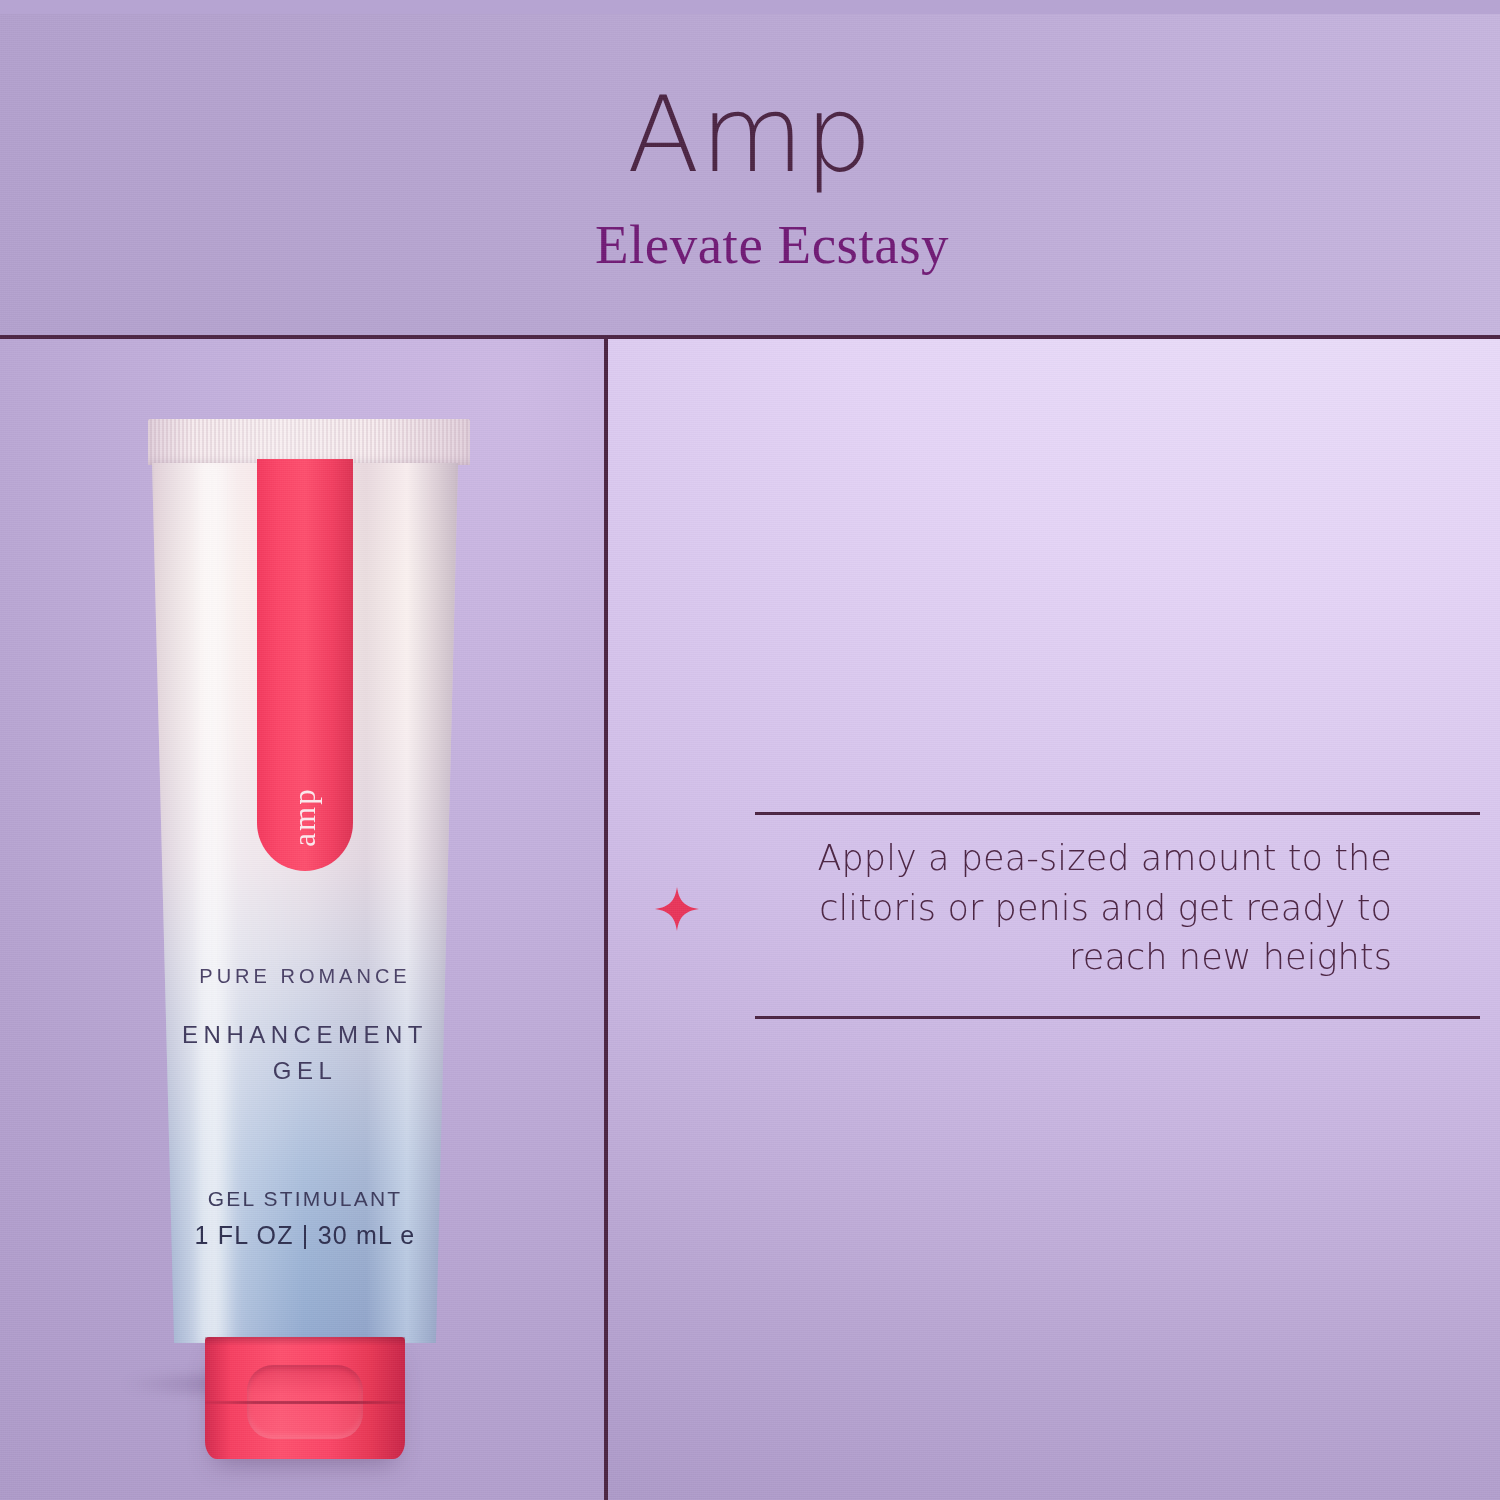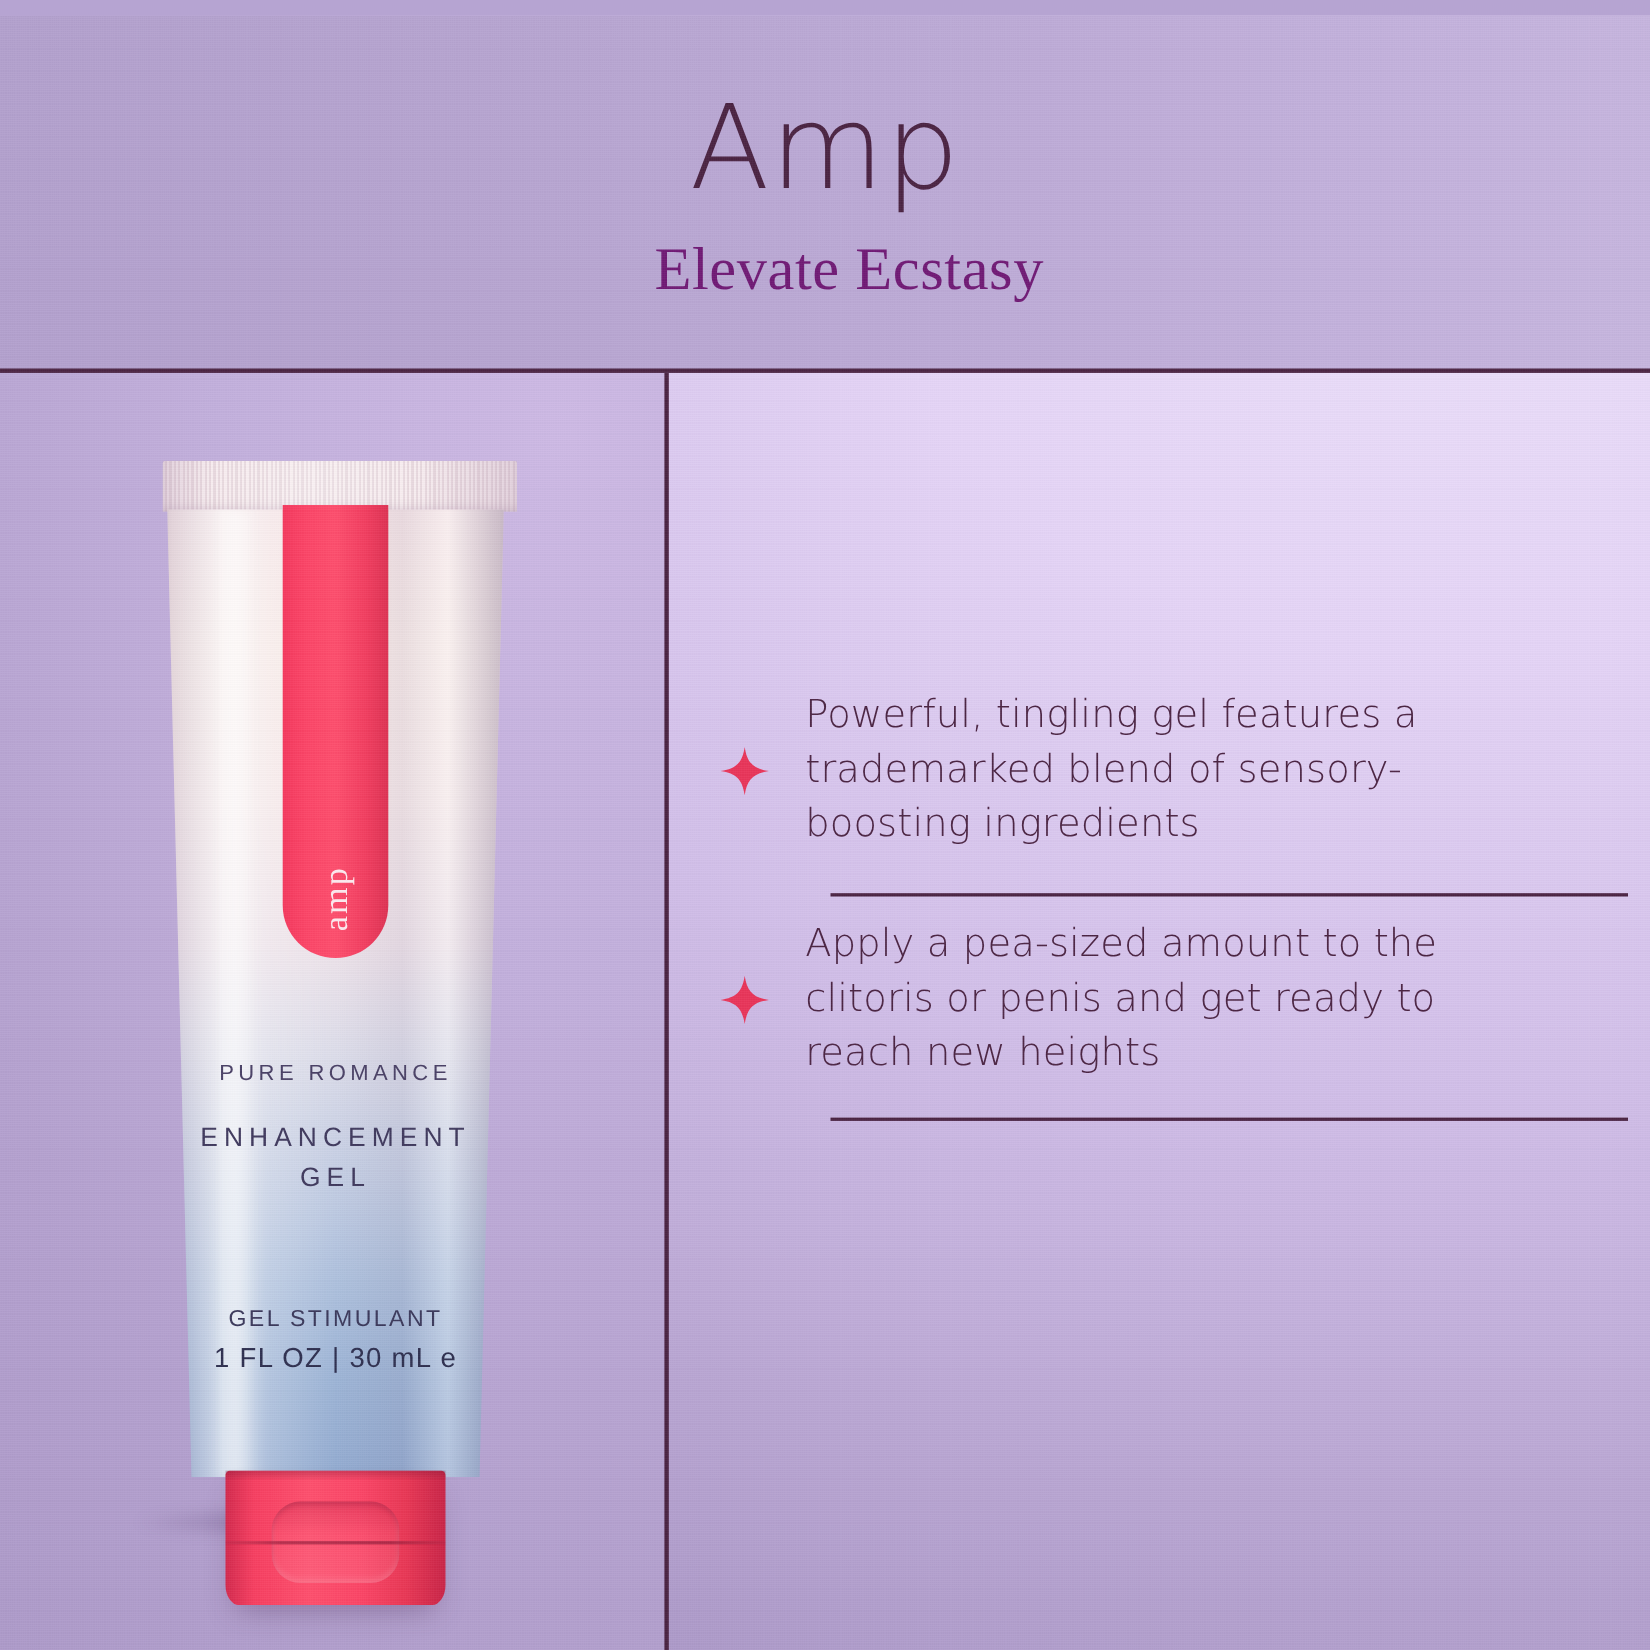--- a/index.html
+++ b/index.html
@@ -253,21 +253,21 @@
   .feature-icon svg { display: block; }
   .feature-text {
     font-family: "DejaVu Sans", sans-serif;
     font-weight: 300;
     font-size: 35px;
     line-height: 1.42;
     color: #4b2443;
     letter-spacing: .1px;
   }
   .f1 { top: 287px; }
-  .f2 { top: 495px; }
+  .f2 { top: 495px; text-align: right; }
   .f3 { top: 700px; }
 
   .feature-rule {
     position: absolute;
     height: 3px;
     background: #4b2443;
     left: 147px;
     width: 725px;
   }
   .rule1 { top: 473px; }
@@ -317,28 +317,20 @@
         <div class="cap-top-edge"></div>
         <div class="cap-indent"></div>
         <div class="cap-seam"></div>
       </div>
 
     </div>
   </div>
 
   <div class="features">
 
-    <div class="feature f1">
-      <span class="feature-icon">
-        <svg width="46" height="46" viewBox="0 0 46 46" aria-hidden="true">
-          <path d="M23 1 C25.2 15.4 30.6 20.8 45 23 C30.6 25.2 25.2 30.6 23 45 C20.8 30.6 15.4 25.2 1 23 C15.4 20.8 20.8 15.4 23 1 Z" fill="#e8355a"></path>
-        </svg>
-      </span>
-      <span class="feature-text" style="max-width: 640px;">Powerful, tingling gel features a trademarked blend of sensory-boosting ingredients</span>
-    </div>
 
     <div class="feature-rule rule1"></div>
 
     <div class="feature f2">
       <span class="feature-icon">
         <svg width="46" height="46" viewBox="0 0 46 46" aria-hidden="true">
           <path d="M23 1 C25.2 15.4 30.6 20.8 45 23 C30.6 25.2 25.2 30.6 23 45 C20.8 30.6 15.4 25.2 1 23 C15.4 20.8 20.8 15.4 23 1 Z" fill="#e8355a"></path>
         </svg>
       </span>
       <span class="feature-text" style="max-width: 660px;">Apply a pea-sized amount to the clitoris or penis and get ready to reach new heights</span>

